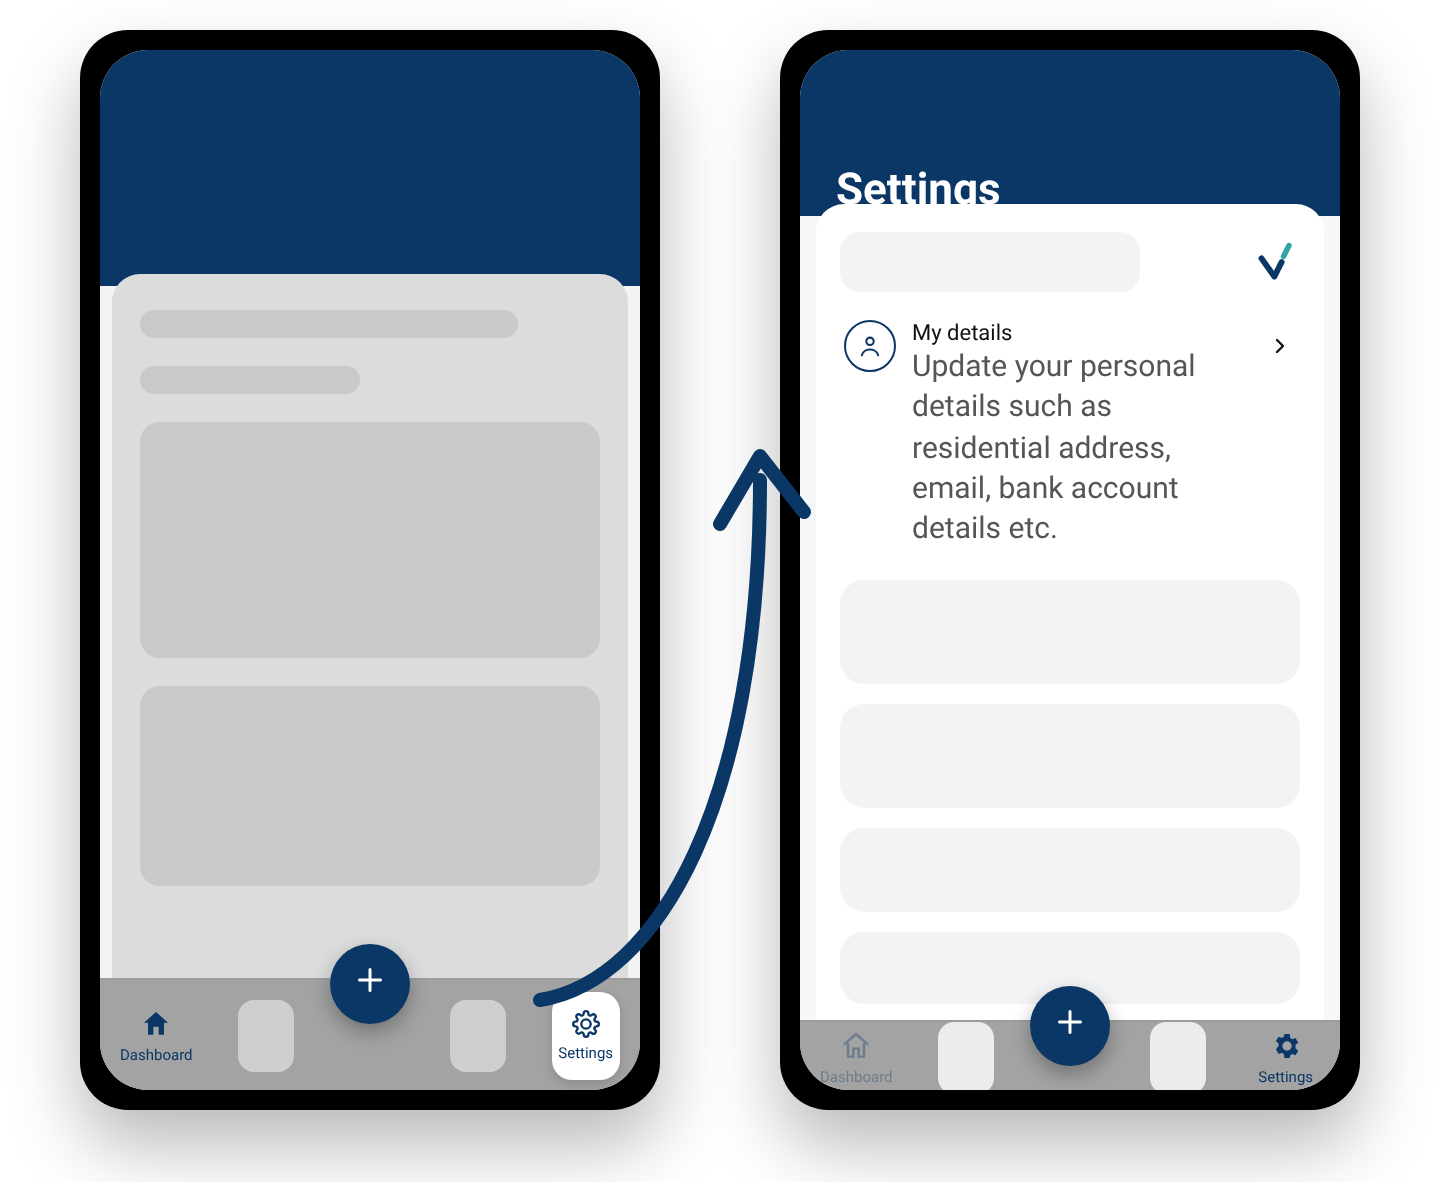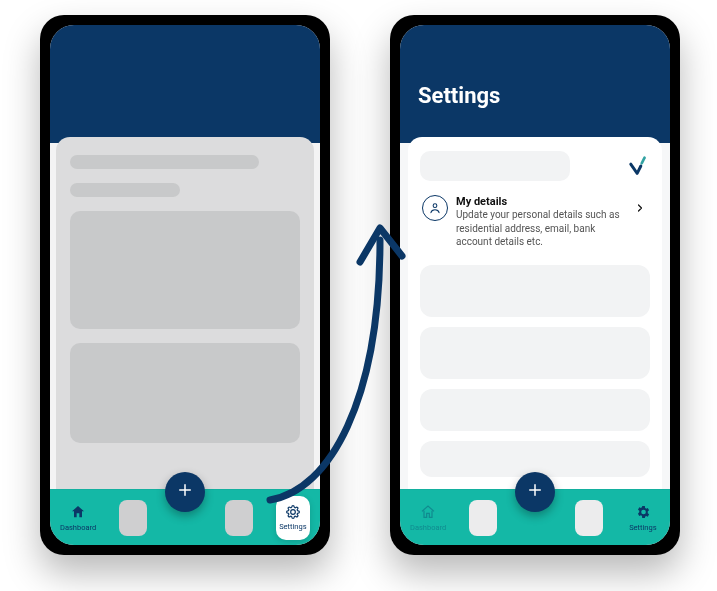--- a/index.html
+++ b/index.html
@@ -45,21 +45,21 @@
   }
   .skel { background:#c8c9ca; border-radius:10px; }
   .skel.line1 { height:14px; width:82%; }
   .skel.line2 { height:14px; width:48%; }
   .skel.card-lg { height:118px; width:100%; }
   .skel.card-md { height:100px; width:100%; }
 
   
   .tabbar {
     height:56px;
-    background:#14b8a6;
+    background:#a3a3a3;
     border-top:1px solid rgba(0,0,0,.04);
     display:flex; align-items:center; justify-content:space-between;
     padding:0 10px;
     position:relative;
     gap:23px;
   }
   .tab { width:44px; display:flex; flex-direction:column; align-items:center; gap:1px; font-size:7.5px; color:#0b3766; }
   .tab.disabled { opacity:.35; }
   .tab .lbl { color:#0b3766; }
   .tab-slot { width:36px; height:36px; background:#ececed; border-radius:8px; }
@@ -100,22 +100,22 @@
   .item {
     display:flex; align-items:flex-start; gap:8px;
     padding:4px 2px 6px 2px;
   }
   .avatar {
     width:26px; height:26px; border:1.5px solid #0b3766; border-radius:50%;
     display:flex; align-items:center; justify-content:center; flex:0 0 26px;
     color:#0b3766;
   }
   .item-body { flex:1; }
-  .item-title { font-size:11px; font-weight:700; color:#111; }
-  .item-desc { font-size:10px; color:#555; line-height:1.35; margin-top:0; max-width:190px; }
+  .item-title { font-size:11px; font-weight:400; color:#111; }
+  .item-desc { font-size:15px; color:#555; line-height:1.35; margin-top:0; max-width:190px; }
   .chev { flex:0 0 14px; color:#222; margin-top:4px; }
   .ph-card { background:#f2f3f4; border-radius:12px; }
   .ph-card.a { height:52px; }
   .ph-card.b { height:52px; }
   .ph-card.c { height:42px; }
   .ph-card.d { height:36px; }
 
   
   .arrow {
     position:absolute;

